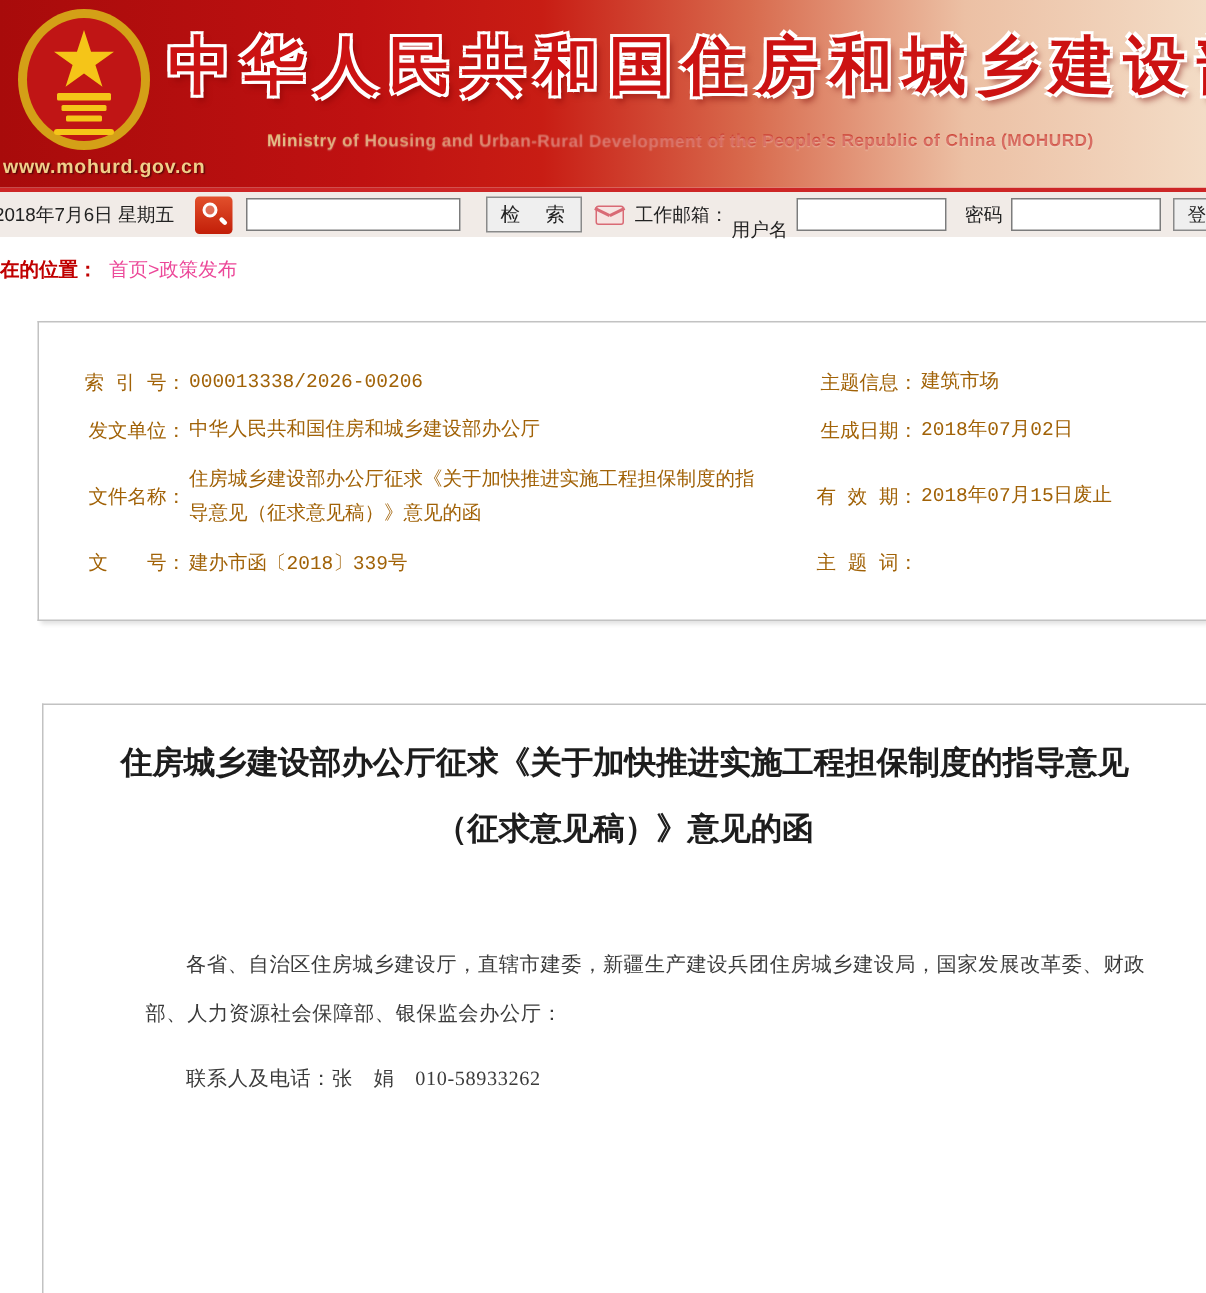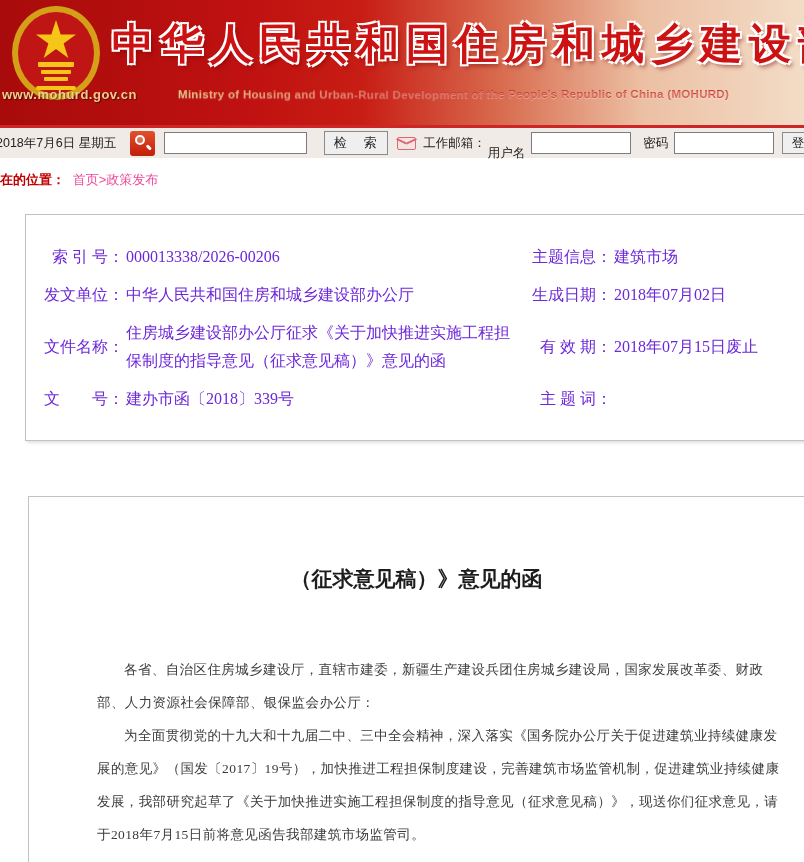--- a/index.html
+++ b/index.html
@@ -6,21 +6,21 @@
   html,body { width:804px; height:862px; overflow:hidden; background:#fff;
     font-family:"Liberation Sans","DejaVu Sans",sans-serif; }
 
   
   .header {
     position:relative; width:100%; height:125px;
     background:linear-gradient(90deg,#a80b0b 0%,#bf1111 30%,#c81d14 45%,#d86a4d 62%,#ecc0a4 80%,#f3dcc6 100%);
   }
   .emblem-wrap { position:absolute; left:8px; top:4px; width:96px; height:100px; text-align:center; }
   .site-url {
-    position:absolute; left:2px; top:87px; width:150px;
+    position:absolute; left:2px; top:103px; width:150px;
     color:#f0cf8a; font-weight:bold; font-size:13px; letter-spacing:0.5px;
     text-shadow:1px 1px 1px rgba(0,0,0,.5);
   }
   .header-title {
     position:absolute; left:112px; top:16px; white-space:nowrap;
     font-size:42px; font-weight:bold; letter-spacing:7px; color:#cc1212;
     font-family:"Liberation Sans","DejaVu Sans",sans-serif;
     text-shadow:-2px -2px 0 #fff, 2px -2px 0 #fff, -2px 2px 0 #fff, 2px 2px 0 #fff, 3px 4px 4px rgba(120,0,0,.55);
   }
   .header-subtitle {
@@ -80,22 +80,22 @@
 
   
   .meta-box {
     margin:25px 0 0 25px; width:calc(100% - 25px);
     border:1px solid #c2c2c2; border-right:none;
     box-shadow:2px 2px 3px rgba(0,0,0,.12);
     padding:28px 0 26px 0; background:#fff;
   }
   .meta-grid {
     display:grid; grid-template-columns:98px 388px 100px 1fr;
-    row-gap:9px; font-family:Liberation Serif, serif;
-    font-size:16px; color:#6d28d9;
+    row-gap:9px; font-family:Liberation Mono, monospace;
+    font-size:13px; color:#a16207;
   }
   .meta-label { text-align:right; white-space:pre; align-self:center; }
   .meta-value { padding-left:2px; align-self:center; line-height:1.8; }
 
   
   .doc-box {
     margin:55px 0 0 28px; width:calc(100% - 28px); min-height:430px;
     border:1px solid #c2c2c2; border-right:none; background:#fff;
     padding:16px 14px 30px 14px;
     font-family:"Liberation Serif","DejaVu Serif",serif; color:#2f2f2f;
@@ -171,22 +171,21 @@
 
     <span class="meta-label">文　　号：</span>
     <span class="meta-value">建办市函〔2018〕339号</span>
     <span class="meta-label">主 题 词：</span>
     <span class="meta-value"></span>
   </div>
 </div>
 
 <div class="doc-box">
   <div class="doc-title">
-    <br>
+    <span>住房城乡建设部办公厅征求《关于加快推进实施工程担保制度的指导意见</span><br>
     <span>（征求意见稿）》意见的函</span>
   </div>
   <div class="doc-body">
     <p>各省、自治区住房城乡建设厅，直辖市建委，新疆生产建设兵团住房城乡建设局，国家发展改革委、财政部、人力资源社会保障部、银保监会办公厅：</p>
-    <p>为全面贯彻党的十九大和十九届二中、三中全会精神，深入落实《国务院办公厅关于促进建筑业持续健康发展的意见》（国发〔2017〕19号），加快推进工程担保制度建设，完善建筑市场监管机制，促进建筑业持续健康发展，我部研究起草了《关于加快推进实施工程担保制度的指导意见（征求意见稿）》，现送你们征求意见，请于2018年7月15日前将意见函告我部建筑市场监管司。</p>
     <p class="p-contact">联系人及电话：张　娟　010-58933262</p>
 
   </div>
 </div>
 
 </body></html>

